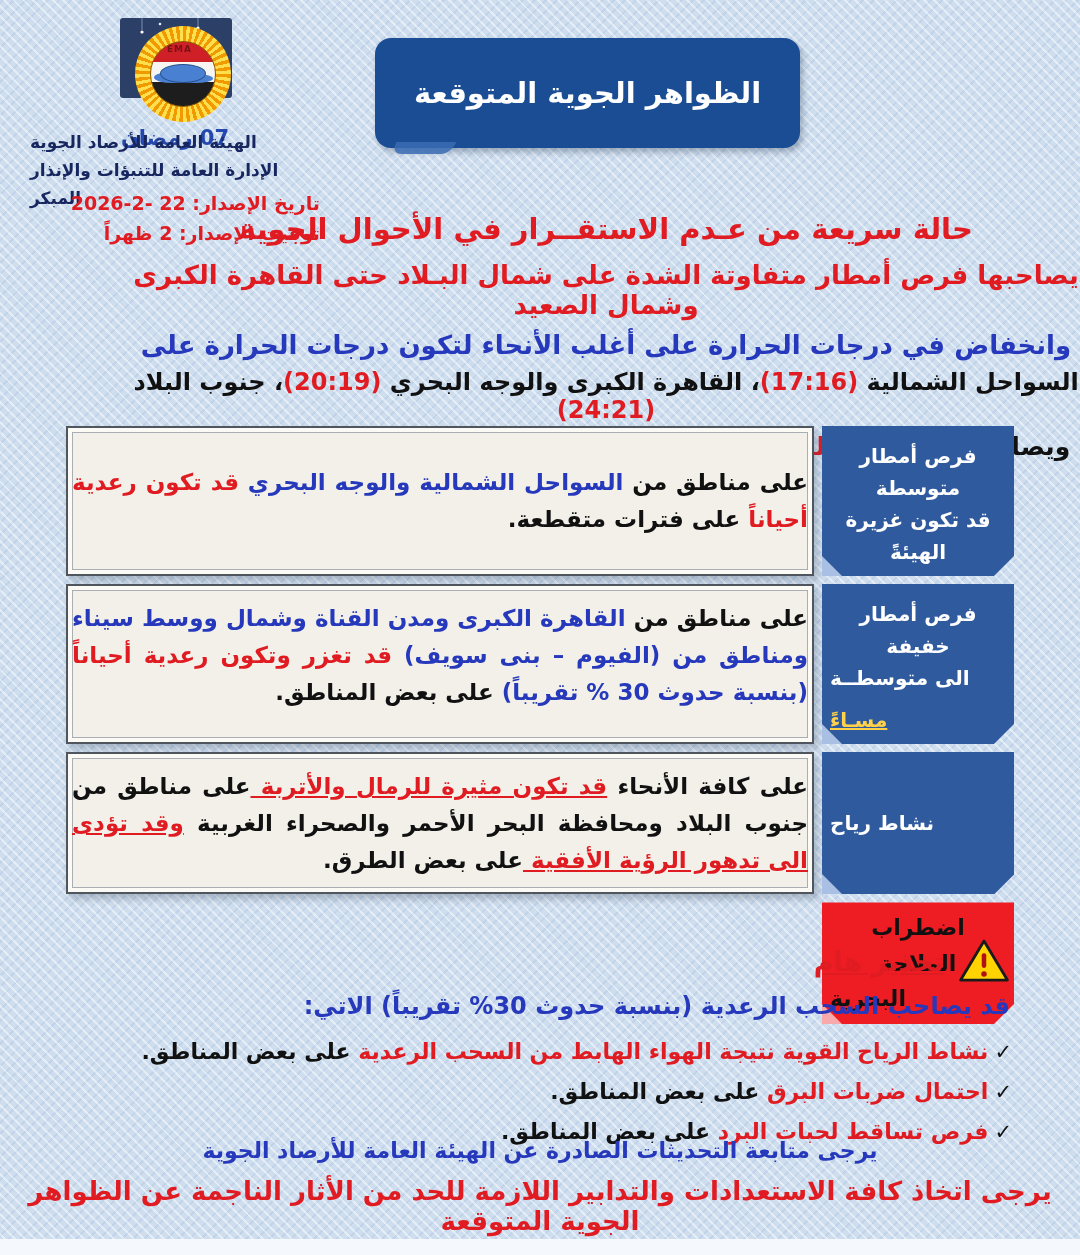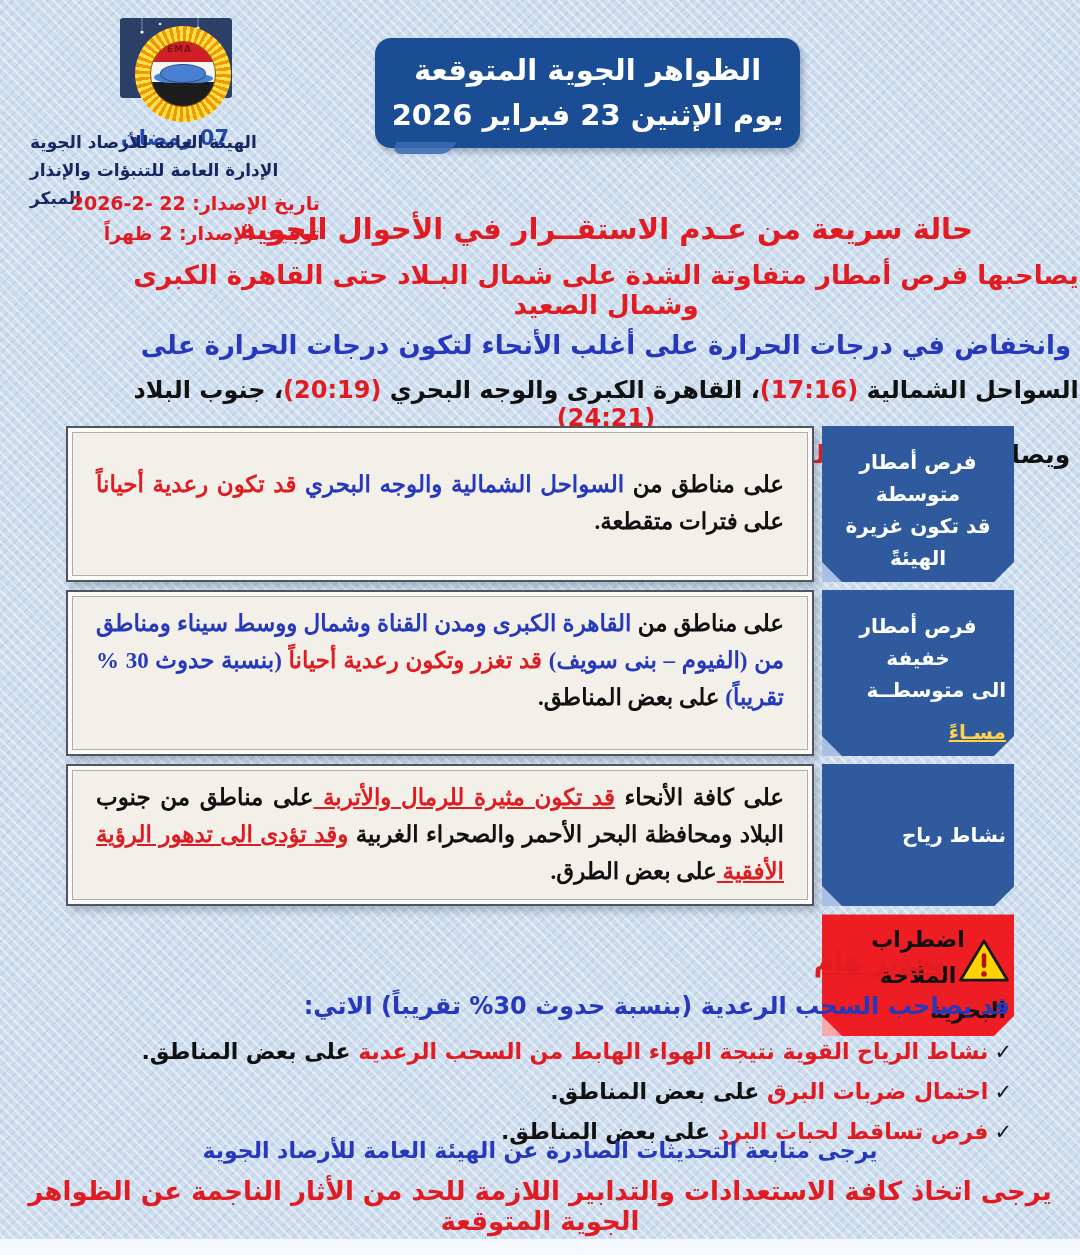--- a/index.html
+++ b/index.html
@@ -48,49 +48,49 @@
   }
   .agency { position:absolute; top:128px; left:30px; width:300px; text-align:left;
     color:#17265f; font-weight:bold; font-size:17px; line-height:1.65; }
   .issue { position:absolute; top:188px; left:40px; width:280px; text-align:right;
     color:#e01c22; font-weight:bold; font-size:19px; line-height:1.6; }
 
   
   .intro { position:absolute; top:212px; right:0; width:948px; text-align:center; font-weight:bold; }
   .intro .headline { color:#e01c22; font-size:29px; margin-bottom:14px; }
   .intro .l1 { color:#e01c22; font-size:26px; margin-bottom:10px; }
-  .intro .l2 { color:#2638bb; font-size:26px; margin-bottom:16px; }
+  .intro .l2 { color:#2638bb; font-size:26px; margin-bottom:8px; }
   .intro .l3 { color:#111111; font-size:24px; margin-bottom:8px; }
   .intro .l4 { font-size:25px; }
   .t-black { color:#111111; } .t-red { color:#e01c22; } .t-blue { color:#2638bb; }
   .t-red-u { color:#e01c22; text-decoration:underline; }
 
   
   .rows { position:absolute; top:426px; right:66px; width:948px; }
   .row { display:flex; gap:8px; margin-bottom:8px; align-items:stretch; }
   .sticky {
     width:192px; flex:0 0 192px; position:relative;
     background:#2f5a9d; color:#ffffff; font-weight:bold; font-size:20px; line-height:1.6;
-    display:flex; flex-direction:column; justify-content:flex-start; align-items:flex-start;
-    text-align:center; padding:20px 8px 8px;
+    display:flex; flex-direction:column; justify-content:flex-start; align-items:flex-end;
+    text-align:center; padding:14px 8px 8px;
     clip-path:polygon(0 0, 100% 0, 100% calc(100% - 20px), calc(100% - 20px) 100%, 0 100%);
   }
   .sticky.centered { justify-content:center; padding-top:8px; }
   .sticky::after { content:""; position:absolute; left:0; bottom:0; width:0; height:0;
     border-style:solid; border-width:20px 0 0 20px;
     border-color:transparent transparent transparent #a9c0e4; }
   .sticky.red { background:#ee1c23; color:#111111; font-size:22px; }
   .sticky.red::after { border-color:transparent transparent transparent #f7a9ab; }
   .sticky .yellow-u { color:#ffd24a; text-decoration:underline; margin-top:10px; display:inline-block; }
 
   .main-box {
     flex:1; background:#f2f0e9; border:2px solid #50565e;
     box-shadow:inset 0 0 0 4px #fbfaf5, inset 0 0 0 5px #a9aeb5, 4px 5px 7px rgba(60,75,100,.30);
-    padding:14px 28px; font-weight:bold; font-size:23px; line-height:1.6;
-    text-align:justify; color:#111111;font-family:Liberation Serif, serif;
+    padding:14px 4px; font-weight:bold; font-size:23px; line-height:1.6;
+    text-align:justify; color:#111111;
   }
   .main-box.v-center { display:flex; align-items:center; }
   .row1 { min-height:120px; } .row2 { min-height:133px; }
   .row3 { min-height:116px; } .row4 { min-height:98px; }
 
   
   .warning-head { position:absolute; top:938px; right:70px; display:flex; align-items:center; gap:14px; }
   .warn-icon { width:52px; height:46px; }
   .warning-title { color:#e01c22; font-weight:bold; font-size:27px; text-decoration:underline; }
   .warning-sub { position:absolute; top:992px; right:70px; width:940px; text-align:right;
@@ -124,21 +124,20 @@
     <path d="M44 34 q8 -10 16 0 Z" fill="#c07a36"></path>
     <rect x="49" y="26" width="6" height="5" fill="#c07a36"></rect>
     <circle cx="52" cy="50" r="4" fill="#f2b13e"></circle>
   </svg>
   <div class="ramadan-caption">
     <span>07 رمضان</span>
   </div>
 
   <div class="title-box">
     <div>الظواهر الجوية المتوقعة</div>
-    <div>يوم الإثنين 23 فبراير 2026</div>
   </div>
 
   <div class="logo-wrap">
     <div class="sun"></div>
     <div class="sun-inner">
       <span class="sun-ema">EMA</span>
       <div class="cloud"></div>
     </div>
   </div>
   <div class="agency">

